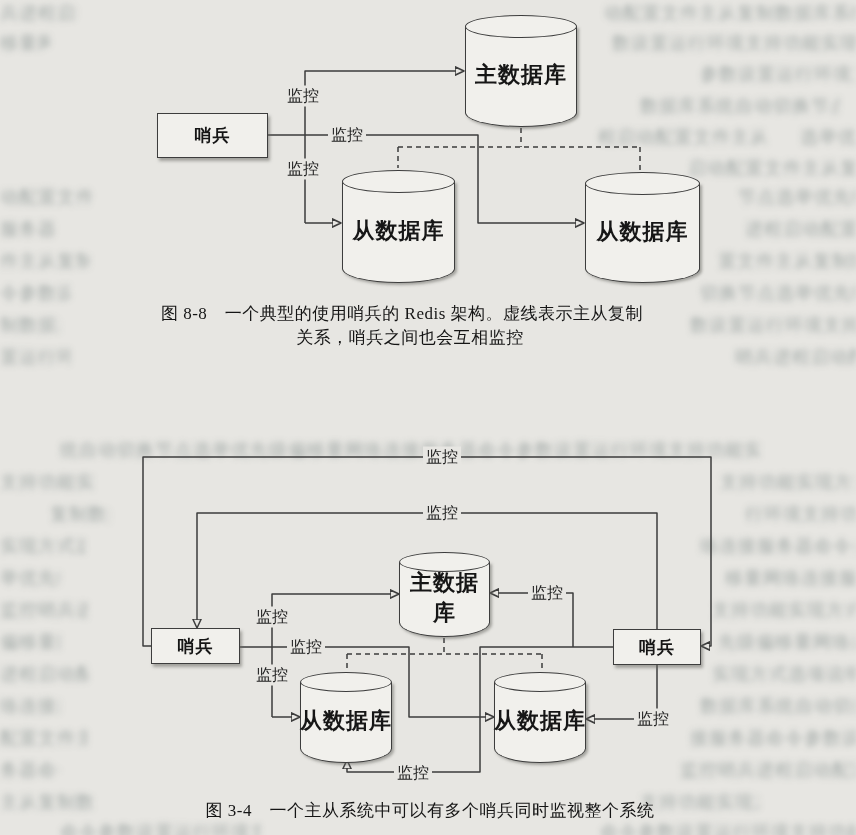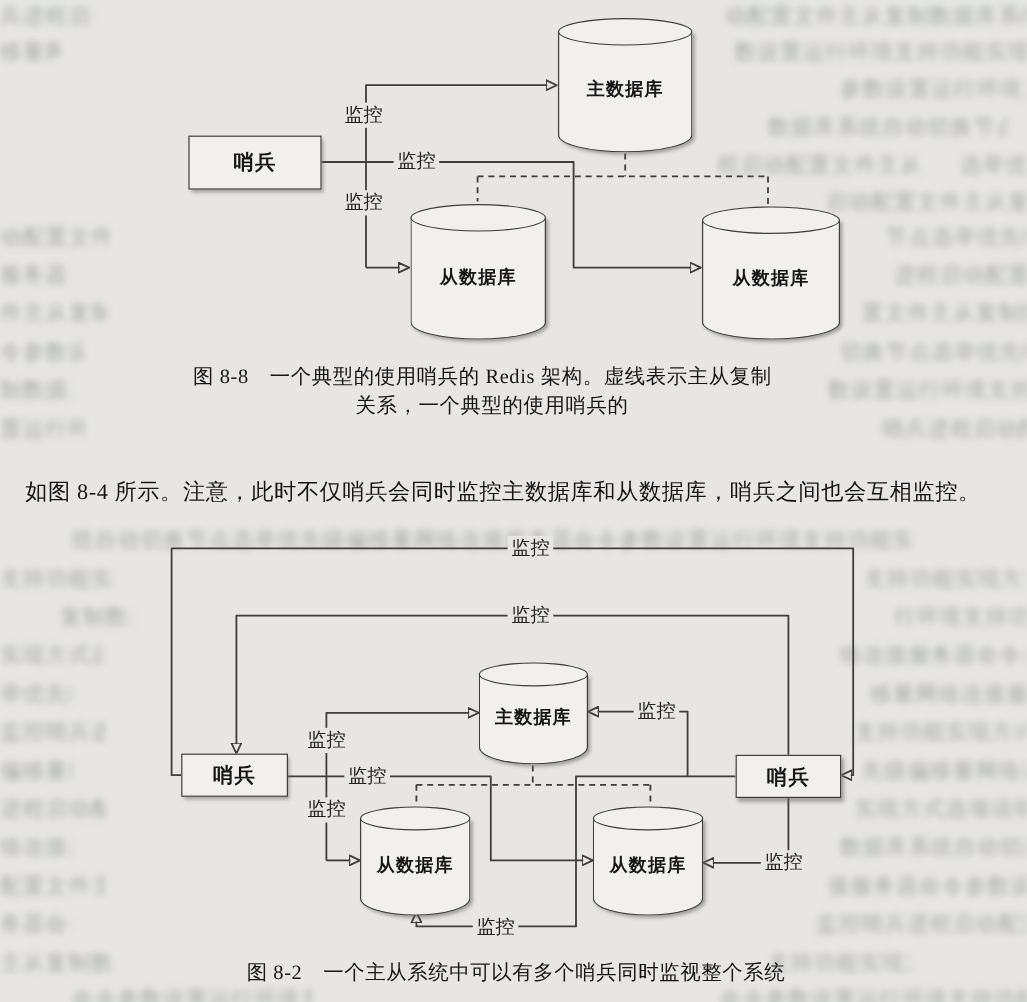--- a/index.html
+++ b/index.html
@@ -22,21 +22,21 @@
   .cyl .cyl-body{position:absolute;left:0;right:0;bottom:0;border:1.6px solid #3d3d3d;
         border-top:none;background:#f1f0ec;box-sizing:border-box;z-index:1;
         border-radius:0 0 52% 52% / 0 0 15px 15px;
         box-shadow:2px 2px 3px rgba(105,105,100,.55);}
   .cyl.lg .cyl-top{height:23px;}
   .cyl.lg .cyl-body{top:11px;}
   .cyl.sm .cyl-top{height:20px;}
   .cyl.sm .cyl-body{top:10px;}
   .cyl .cyl-label{position:absolute;left:0;right:0;top:54%;transform:translateY(-50%);
         text-align:center;z-index:3;font-family:"Liberation Sans",sans-serif;
-        font-weight:bold;font-size:15px;color:#161616;letter-spacing:1px;}
+        font-weight:bold;font-size:22px;color:#161616;letter-spacing:1px;}
   .wlabel{position:absolute;transform:translate(-50%,-50%);background:#e7e6e2;
         padding:0 3px;font-size:16px;color:#222;z-index:4;white-space:nowrap;
         font-family:"Liberation Serif",serif;}
   .caption{position:absolute;transform:translateX(-50%);font-size:17px;color:#151515;
         white-space:nowrap;z-index:3;letter-spacing:.5px;}
   .body-line{position:absolute;font-size:18.5px;color:#141414;white-space:nowrap;
         z-index:3;letter-spacing:.5px;}
 </style>
 </head>
 <body>
@@ -136,23 +136,22 @@
     <div class="cyl-body"></div>
     <div class="cyl-top"></div>
     <div class="cyl-label">从数据库</div>
   </div>
 
   <div class="wlabel" style="left:303px;top:96px">监控</div>
   <div class="wlabel" style="left:347px;top:135px">监控</div>
   <div class="wlabel" style="left:303px;top:169px">监控</div>
 
   <div class="caption" style="left:402px;top:302px">图 8-8　一个典型的使用哨兵的 Redis 架构。虚线表示主从复制</div>
-  <div class="caption" style="left:410px;top:326px">关系，一个典型的使用哨兵的</div>
+  <div class="caption" style="left:410px;top:326px">关系，哨兵之间也会互相监控</div>
 
-  <div class="body-line" style="left:21px;top:397px">如图 8-4 所示。注意，此时不仅哨兵会同时监控主数据库和从数据库，哨兵之间也会互相监控。</div>
 
   <div class="node-box" style="left:151px;top:628px;width:89px;height:36px">
     <span class="node-label">哨兵</span>
   </div>
   <div class="node-box" style="left:613px;top:629px;width:88px;height:36px">
     <span class="node-label">哨兵</span>
   </div>
   <div class="cyl sm" style="left:399px;top:552px;width:91px;height:85px">
     <div class="cyl-body"></div>
     <div class="cyl-top"></div>
@@ -171,15 +170,15 @@
 
   <div class="wlabel" style="left:442px;top:457px">监控</div>
   <div class="wlabel" style="left:442px;top:513px">监控</div>
   <div class="wlabel" style="left:272px;top:617px">监控</div>
   <div class="wlabel" style="left:306px;top:647px">监控</div>
   <div class="wlabel" style="left:272px;top:675px">监控</div>
   <div class="wlabel" style="left:547px;top:593px">监控</div>
   <div class="wlabel" style="left:653px;top:719px">监控</div>
   <div class="wlabel" style="left:413px;top:773px">监控</div>
 
-  <div class="caption" style="left:430px;top:799px">图 8-2　一个主从系统中可以有多个哨兵同时监视整个系统</div>
+  <div class="caption" style="left:430px;top:799px">图 3-4　一个主从系统中可以有多个哨兵同时监视整个系统</div>
 
 </div>
 
 </body></html>

